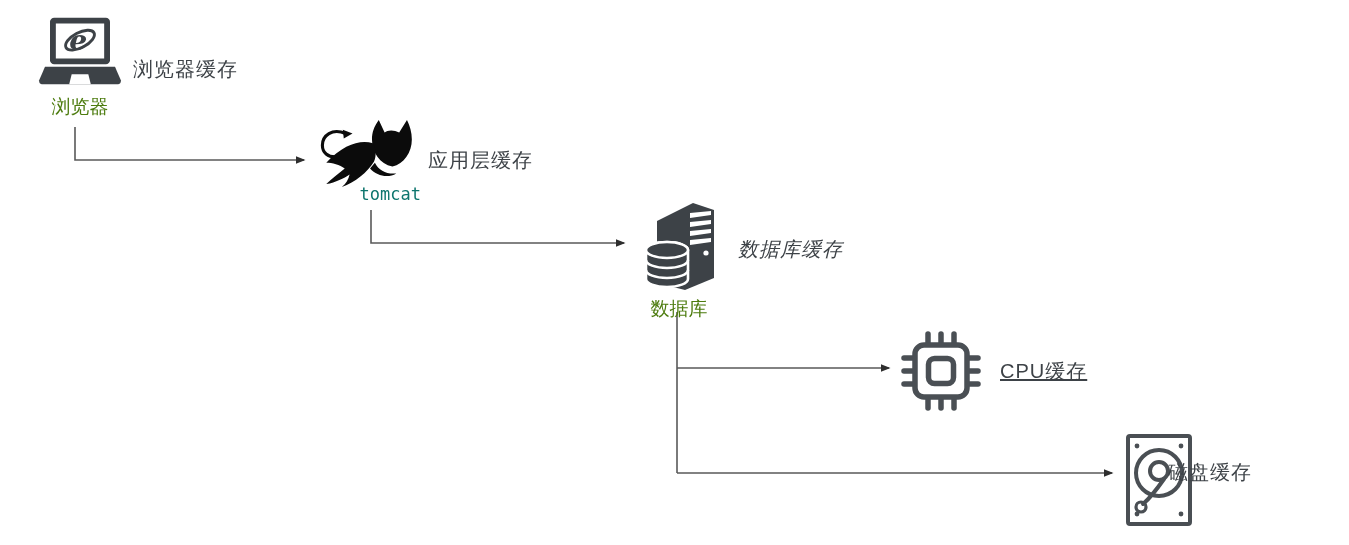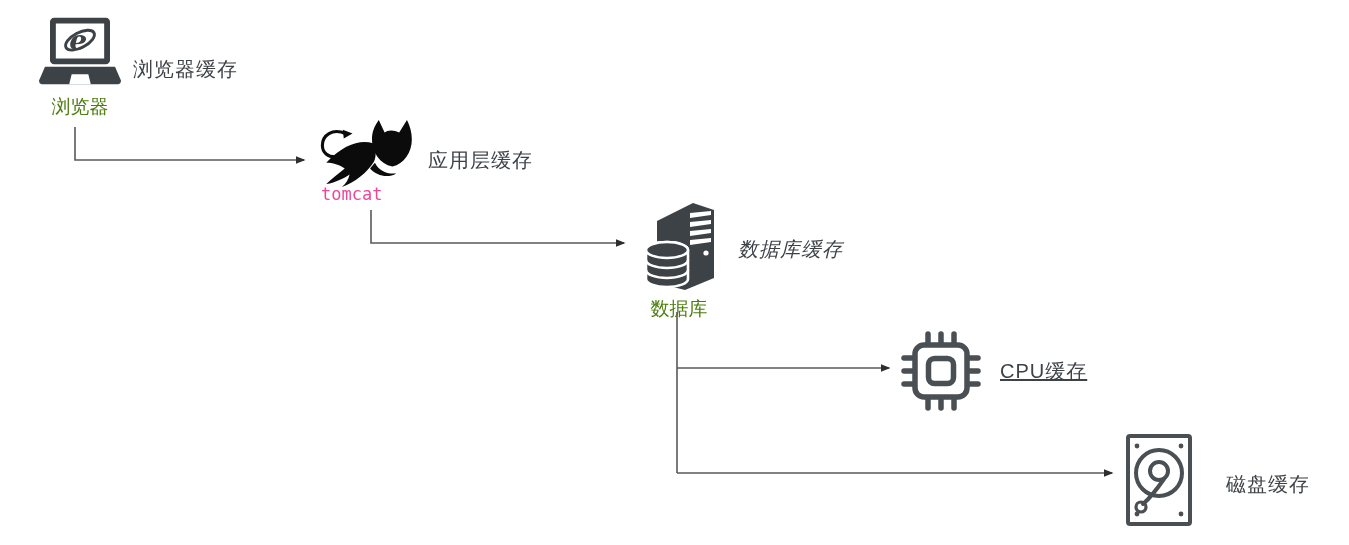--- a/index.html
+++ b/index.html
@@ -25,22 +25,22 @@
     position: absolute;
     font-size: 19px;
     color: #4d7c0f;
     text-align: center;
     white-space: nowrap;
   }
   .tomcat-word {
     position: absolute;
     font-family: "DejaVu Sans Mono", "Liberation Mono", monospace;
     font-size: 17px;
-    color: #ec4899;
-    text-align: left;
+    color: #0f766e;
+    text-align: right;
     white-space: nowrap;
   }
 </style>
 </head>
 <body>
 
 <div class="canvas">
 
   <svg class="connector-layer" viewBox="0 0 1349 545">
     <defs>
@@ -134,15 +134,15 @@
       <circle cx="12" cy="13" r="2.4" fill="#4a4f54"></circle>
       <circle cx="56" cy="13" r="2.4" fill="#4a4f54"></circle>
       <circle cx="12" cy="81" r="2.4" fill="#4a4f54"></circle>
       <circle cx="56" cy="81" r="2.4" fill="#4a4f54"></circle>
       <circle cx="34" cy="40" r="23" fill="none" stroke="#4a4f54" stroke-width="4"></circle>
       <circle cx="34" cy="38" r="9" fill="none" stroke="#4a4f54" stroke-width="4"></circle>
       <path d="M39,46 C32,56 24,66 18,71" fill="none" stroke="#4a4f54" stroke-width="4" stroke-linecap="round"></path>
       <circle cx="16" cy="74" r="5" fill="none" stroke="#4a4f54" stroke-width="3.2"></circle>
     </svg>
   </div>
-  <div class="cache-label" style="left:1226px; top:459px;margin-top:12px;">磁盘缓存</div>
+  <div class="cache-label" style="left:1168px; top:459px;">磁盘缓存</div>
 
 </div>
 
 </body></html>

